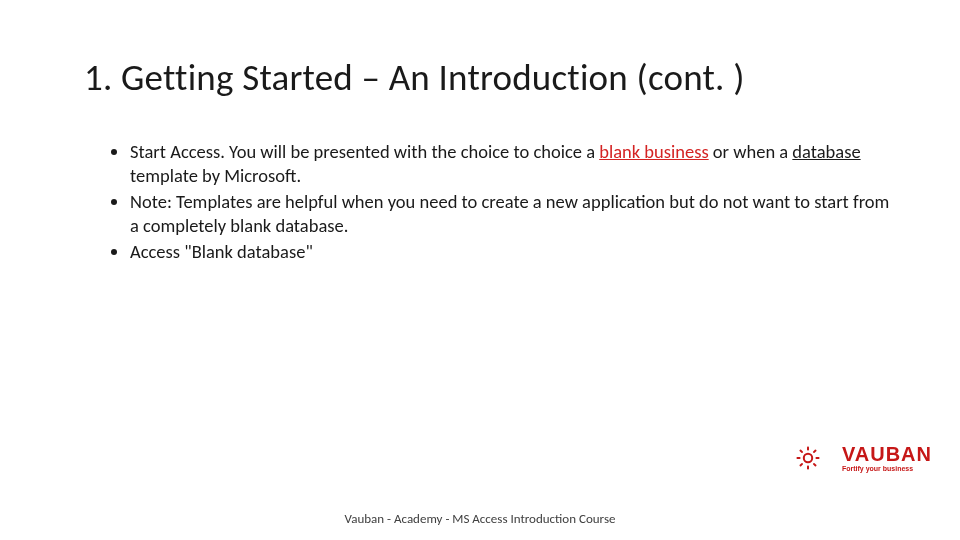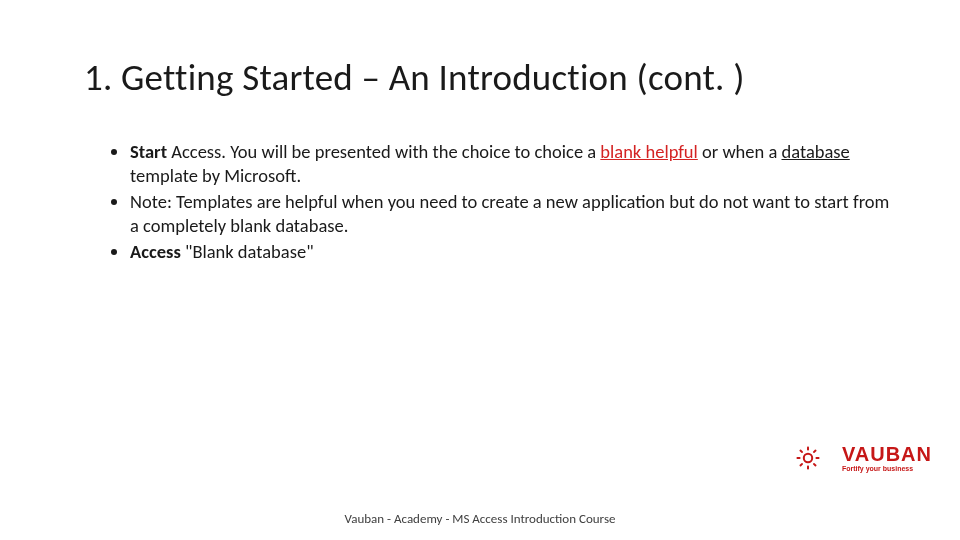--- a/index.html
+++ b/index.html
@@ -37,21 +37,21 @@
     line-height: 1.3;
   }
   .body ul {
     list-style: disc;
     margin: 0;
     padding-left: 28px;
   }
   .body li {
     margin-bottom: 2px;
   }
-  .b { font-weight: 700; }
+  .b { font-weight: 400; }
   .u { text-decoration: underline; }
   .red { color: #d42323; }
   .footer {
     position: absolute;
     bottom: 14px;
     width: 100%;
     text-align: center;
     font-size: 13px;
     color: #404040;
     margin-top: 42px;
@@ -85,21 +85,21 @@
 </head>
 <body>
 
 <div class="slide">
 
   <div class="title">1. Getting Started – An Introduction (cont. )</div>
 
   <div class="body">
     <ul>
       <li>
-        <span class="b">Start </span><span>Access. You will be presented with the choice to choice a </span><span class="u red">blank helpful</span><span> or when a </span><span class="u">database</span><span> template by Microsoft.</span>
+        <span class="b">Start </span><span>Access. You will be presented with the choice to choice a </span><span class="u red">blank business</span><span> or when a </span><span class="u">database</span><span> template by Microsoft.</span>
       </li>
       <li>Note: Templates are helpful when you need to create a new application but do not want to start from a completely blank database.</li>
       <li>
         <span class="b">Access</span><span> "Blank database"</span>
       </li>
     </ul>
   </div>
 
   <div class="logo">
     <span>

